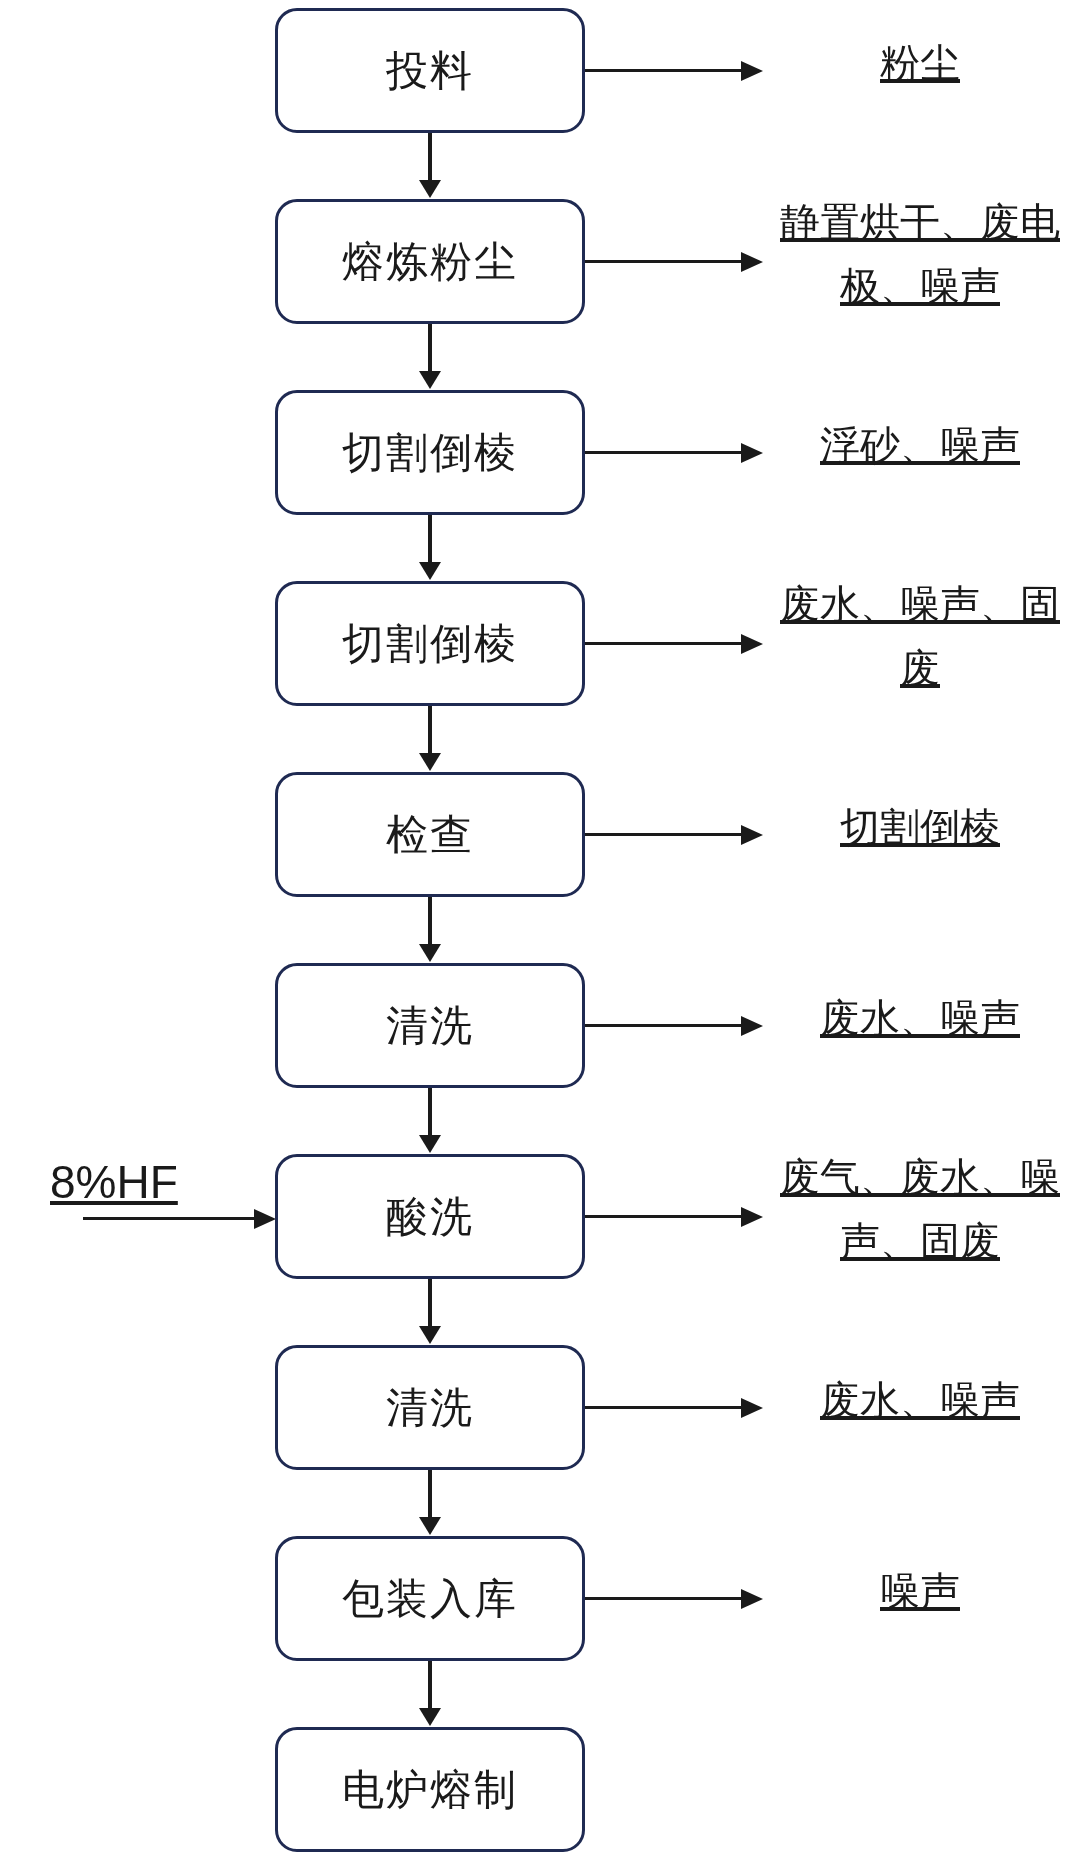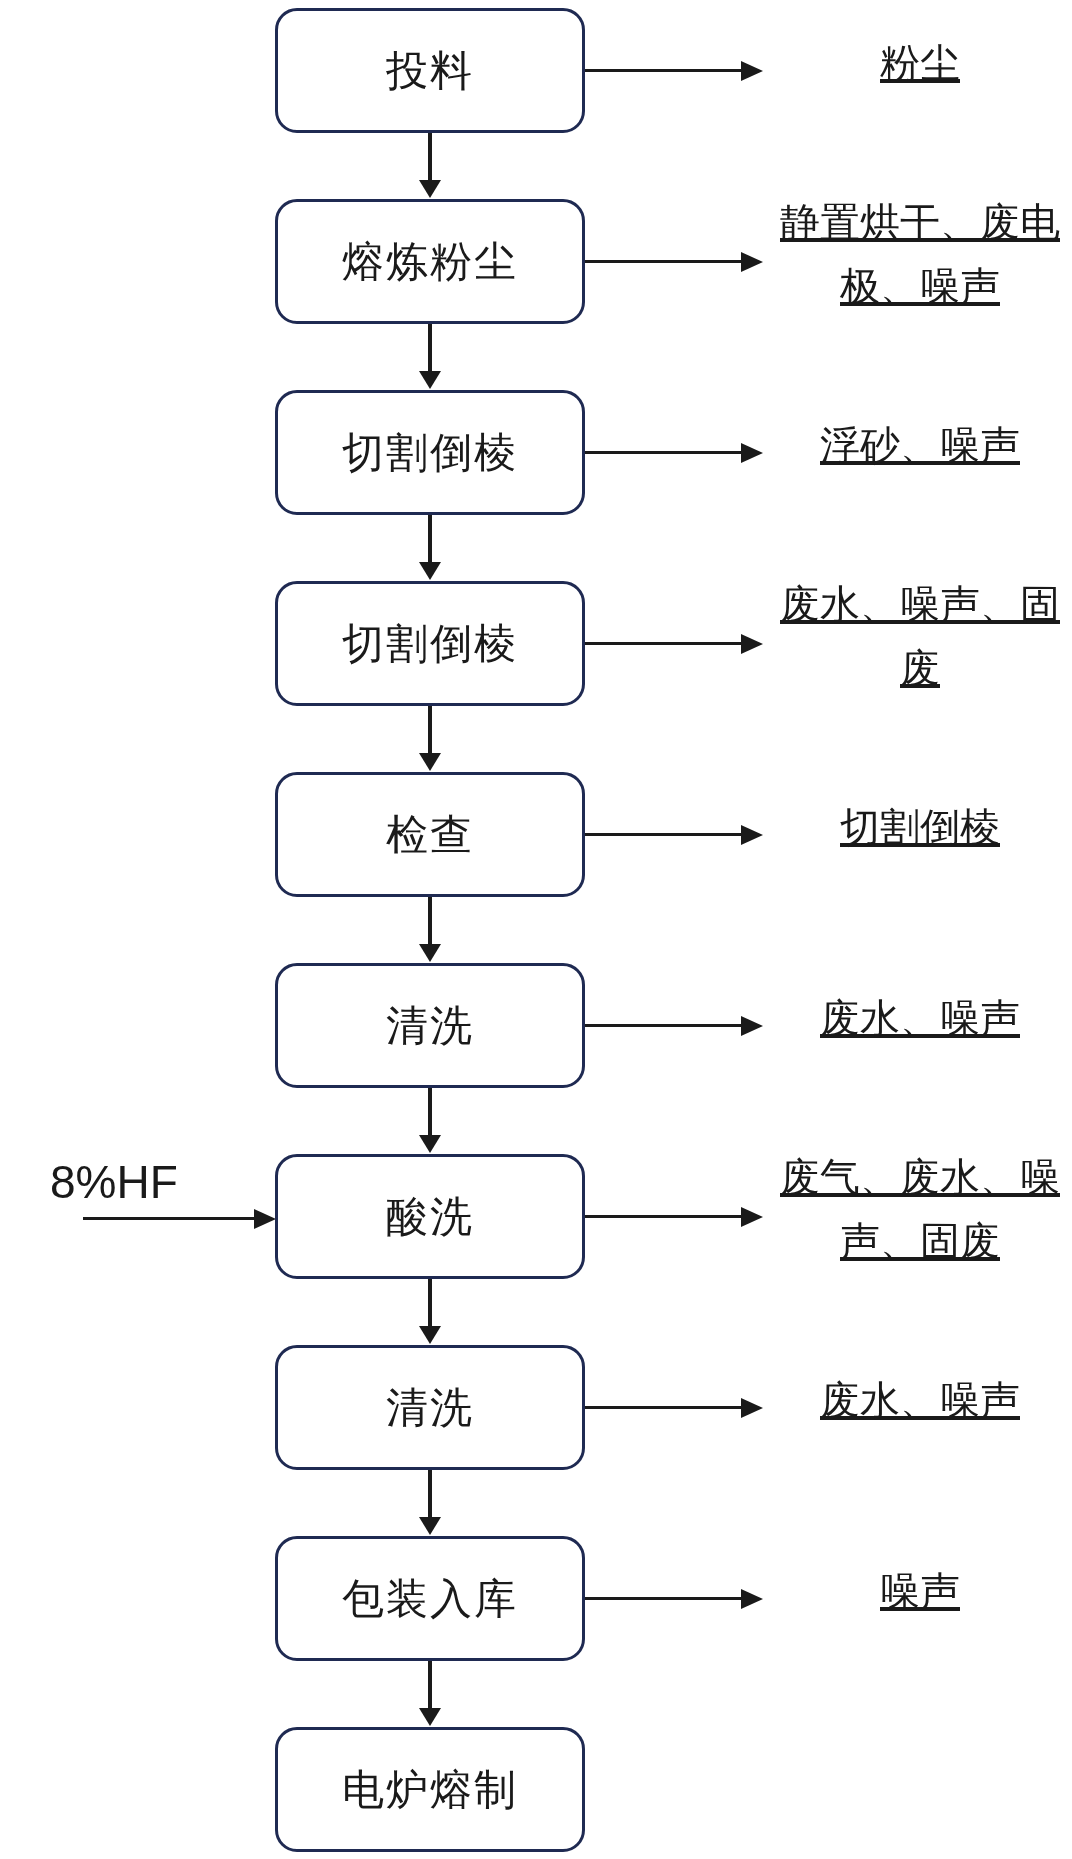--- a/index.html
+++ b/index.html
@@ -76,20 +76,21 @@
     color:var(--text);
     text-decoration:underline;
   }
   
   .hf-label{
     position:absolute;
     left:42px;top:2px;
     font-size:46px;
     line-height:52px;
     color:var(--text);
+    text-decoration:underline;
   }
   .hf-line{
     position:absolute;
     left:75px;top:62.5px;
     width:171px;height:3.5px;
     background:var(--arrow);
   }
   .hf-head{
     position:absolute;
     left:246px;top:54.5px;

